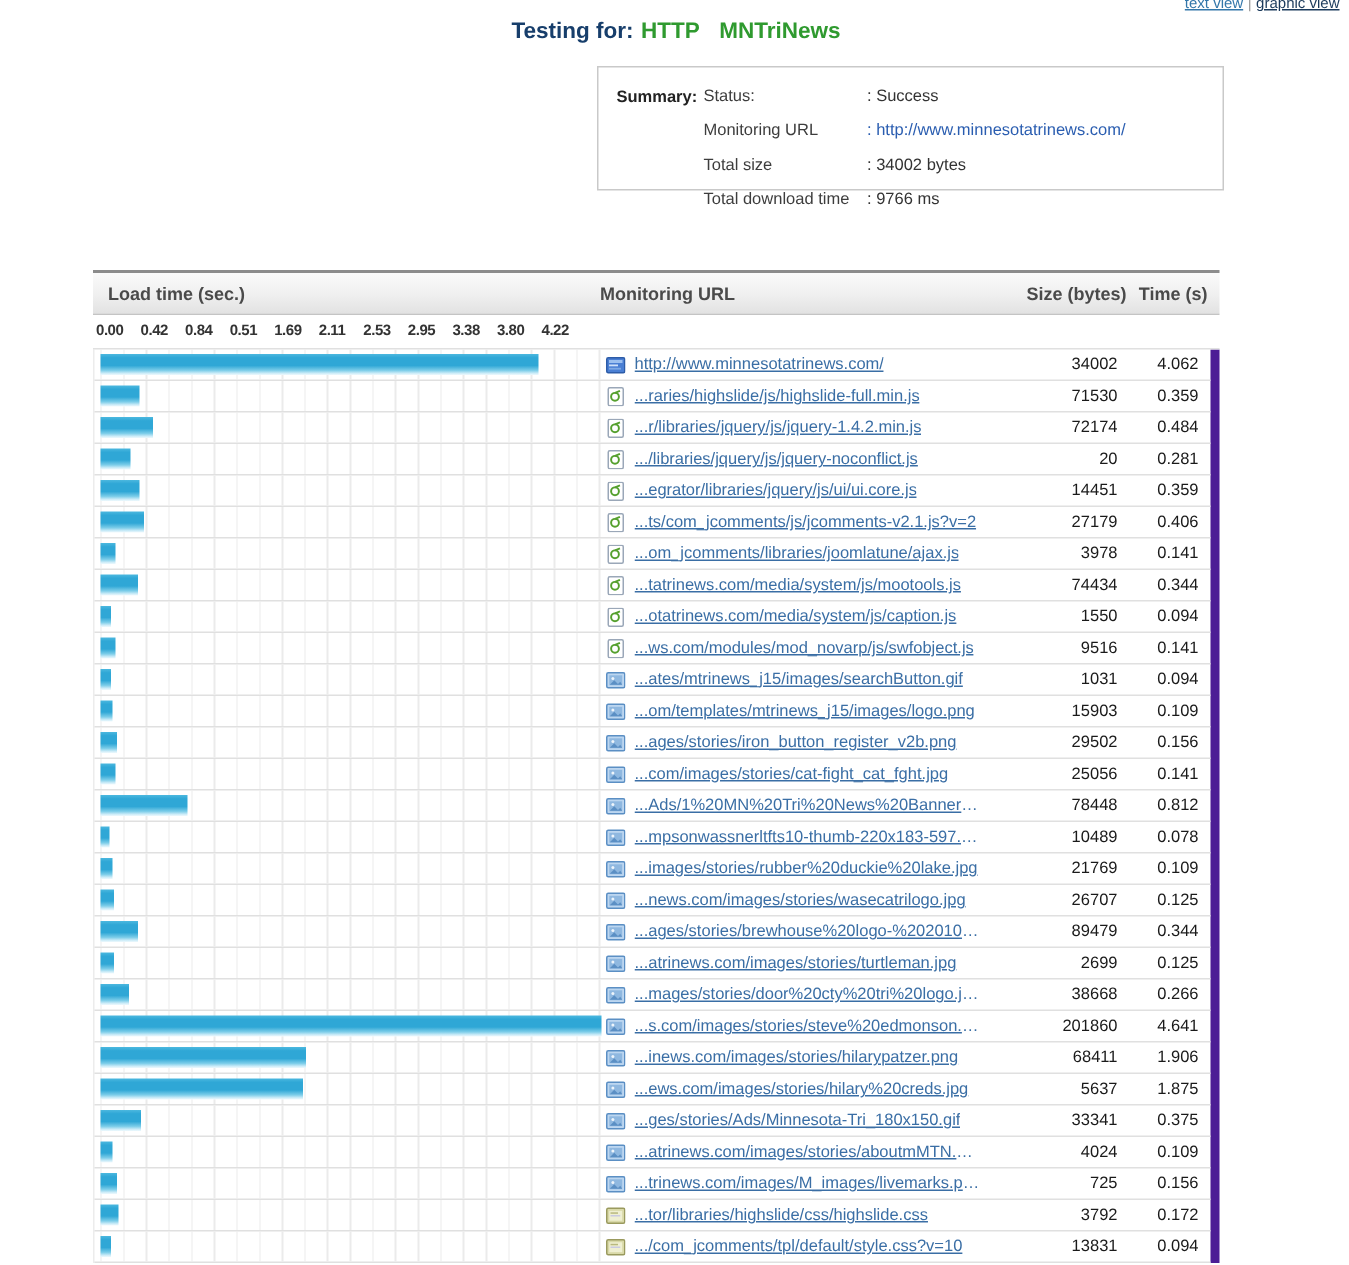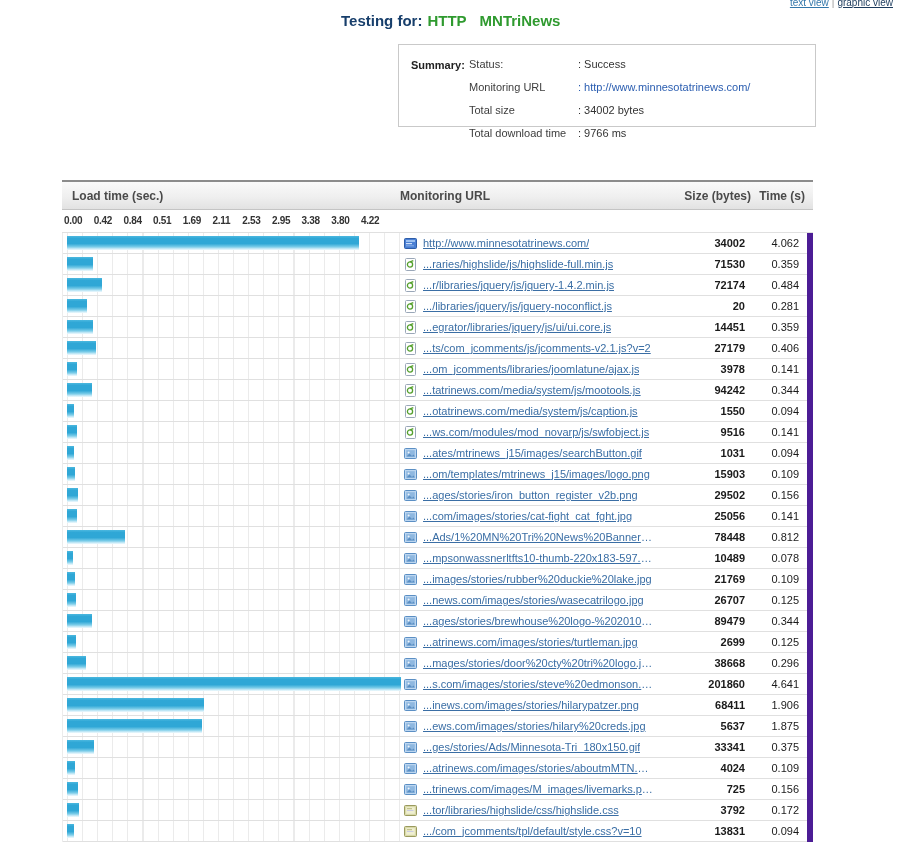--- a/index.html
+++ b/index.html
@@ -47,21 +47,21 @@
   .trow { display:flex; align-items:center; height:21px; border-bottom:1px solid #e0e0e0; }
   .c-chart { position:relative; width:338px; height:100%;
              background-image:repeating-linear-gradient(90deg,#ebebeb 0 1px,transparent 1px 15.1px);
              background-position:4px 0; }
   .bar { position:absolute; left:4px; top:3px; height:14px;
          background:linear-gradient(180deg,#4cb8df 0%,#2fa7d6 18%,#2fa7d6 55%,#7ccde9 78%,#cdecf8 92%,#eef9fd 100%); }
   .c-url { flex:1; display:flex; align-items:center; overflow:hidden; white-space:nowrap; padding-left:3px; }
   .icon { display:inline-flex; width:13px; height:13px; margin-right:6px; flex:0 0 auto; }
   .url-link { font-size:11px; color:#3a6ea5; text-decoration:underline; cursor:pointer;
               overflow:hidden; text-overflow:ellipsis; }
-  .c-size { width:92px; text-align:right; font-size:11px; color:#1a1a1a;font-weight:bold; }
+  .c-size { width:92px; text-align:right; font-size:11px; color:#1a1a1a; }
   .c-time { width:62px; text-align:right; padding-right:8px; font-size:11px; color:#1a1a1a; }
 </style>
 </head>
 <body>
 
 <div class="page">
 
   <div class="view-switcher">
     <a class="vs-text">text view</a><span class="vs-sep">|</span><a class="vs-graphic">graphic view</a>
   </div>
@@ -228,21 +228,21 @@
           <div class="c-url">
             <span class="icon">
               <svg width="13" height="13" viewBox="0 0 13 13">
                 <rect x="1.5" y="0.5" width="10" height="12" rx="1" fill="#ffffff" stroke="#9aa7b8"></rect>
                 <circle cx="6" cy="6.5" r="2.6" fill="none" stroke="#55a02e" stroke-width="1.3"></circle>
                 <path d="M6 3.9 L9.3 2.6" stroke="#55a02e" stroke-width="1.3" fill="none"></path>
               </svg>
             </span>
             <a class="url-link">...tatrinews.com/media/system/js/mootools.js</a>
           </div>
-          <div class="c-size">94242</div>
+          <div class="c-size">74434</div>
           <div class="c-time">0.344</div>
         </div>
         <div class="trow">
           <div class="c-chart">
             <div class="bar" style="width: 6.768px;"></div>
           </div>
           <div class="c-url">
             <span class="icon">
               <svg width="13" height="13" viewBox="0 0 13 13">
                 <rect x="1.5" y="0.5" width="10" height="12" rx="1" fill="#ffffff" stroke="#9aa7b8"></rect>
@@ -461,21 +461,21 @@
               <svg width="13" height="13" viewBox="0 0 13 13">
                 <rect x="0.5" y="1.5" width="12" height="10" rx="1" fill="#bcd6f0" stroke="#5b8fc4"></rect>
                 <rect x="2.2" y="3.2" width="8.6" height="6.6" fill="#8fb8e0"></rect>
                 <circle cx="4.6" cy="5.4" r="1" fill="#ffffff" opacity="0.85"></circle>
                 <path d="M2.5 9.5 L5.5 6.5 L8 9 L9.5 7.5 L10.8 9.5 Z" fill="#5b8fc4"></path>
               </svg>
             </span>
             <a class="url-link">...mages/stories/door%20cty%20tri%20logo.jpg</a>
           </div>
           <div class="c-size">38668</div>
-          <div class="c-time">0.296</div>
+          <div class="c-time">0.266</div>
         </div>
         <div class="trow">
           <div class="c-chart">
             <div class="bar" style="width: 334.152px;"></div>
           </div>
           <div class="c-url">
             <span class="icon">
               <svg width="13" height="13" viewBox="0 0 13 13">
                 <rect x="0.5" y="1.5" width="12" height="10" rx="1" fill="#bcd6f0" stroke="#5b8fc4"></rect>
                 <rect x="2.2" y="3.2" width="8.6" height="6.6" fill="#8fb8e0"></rect>

